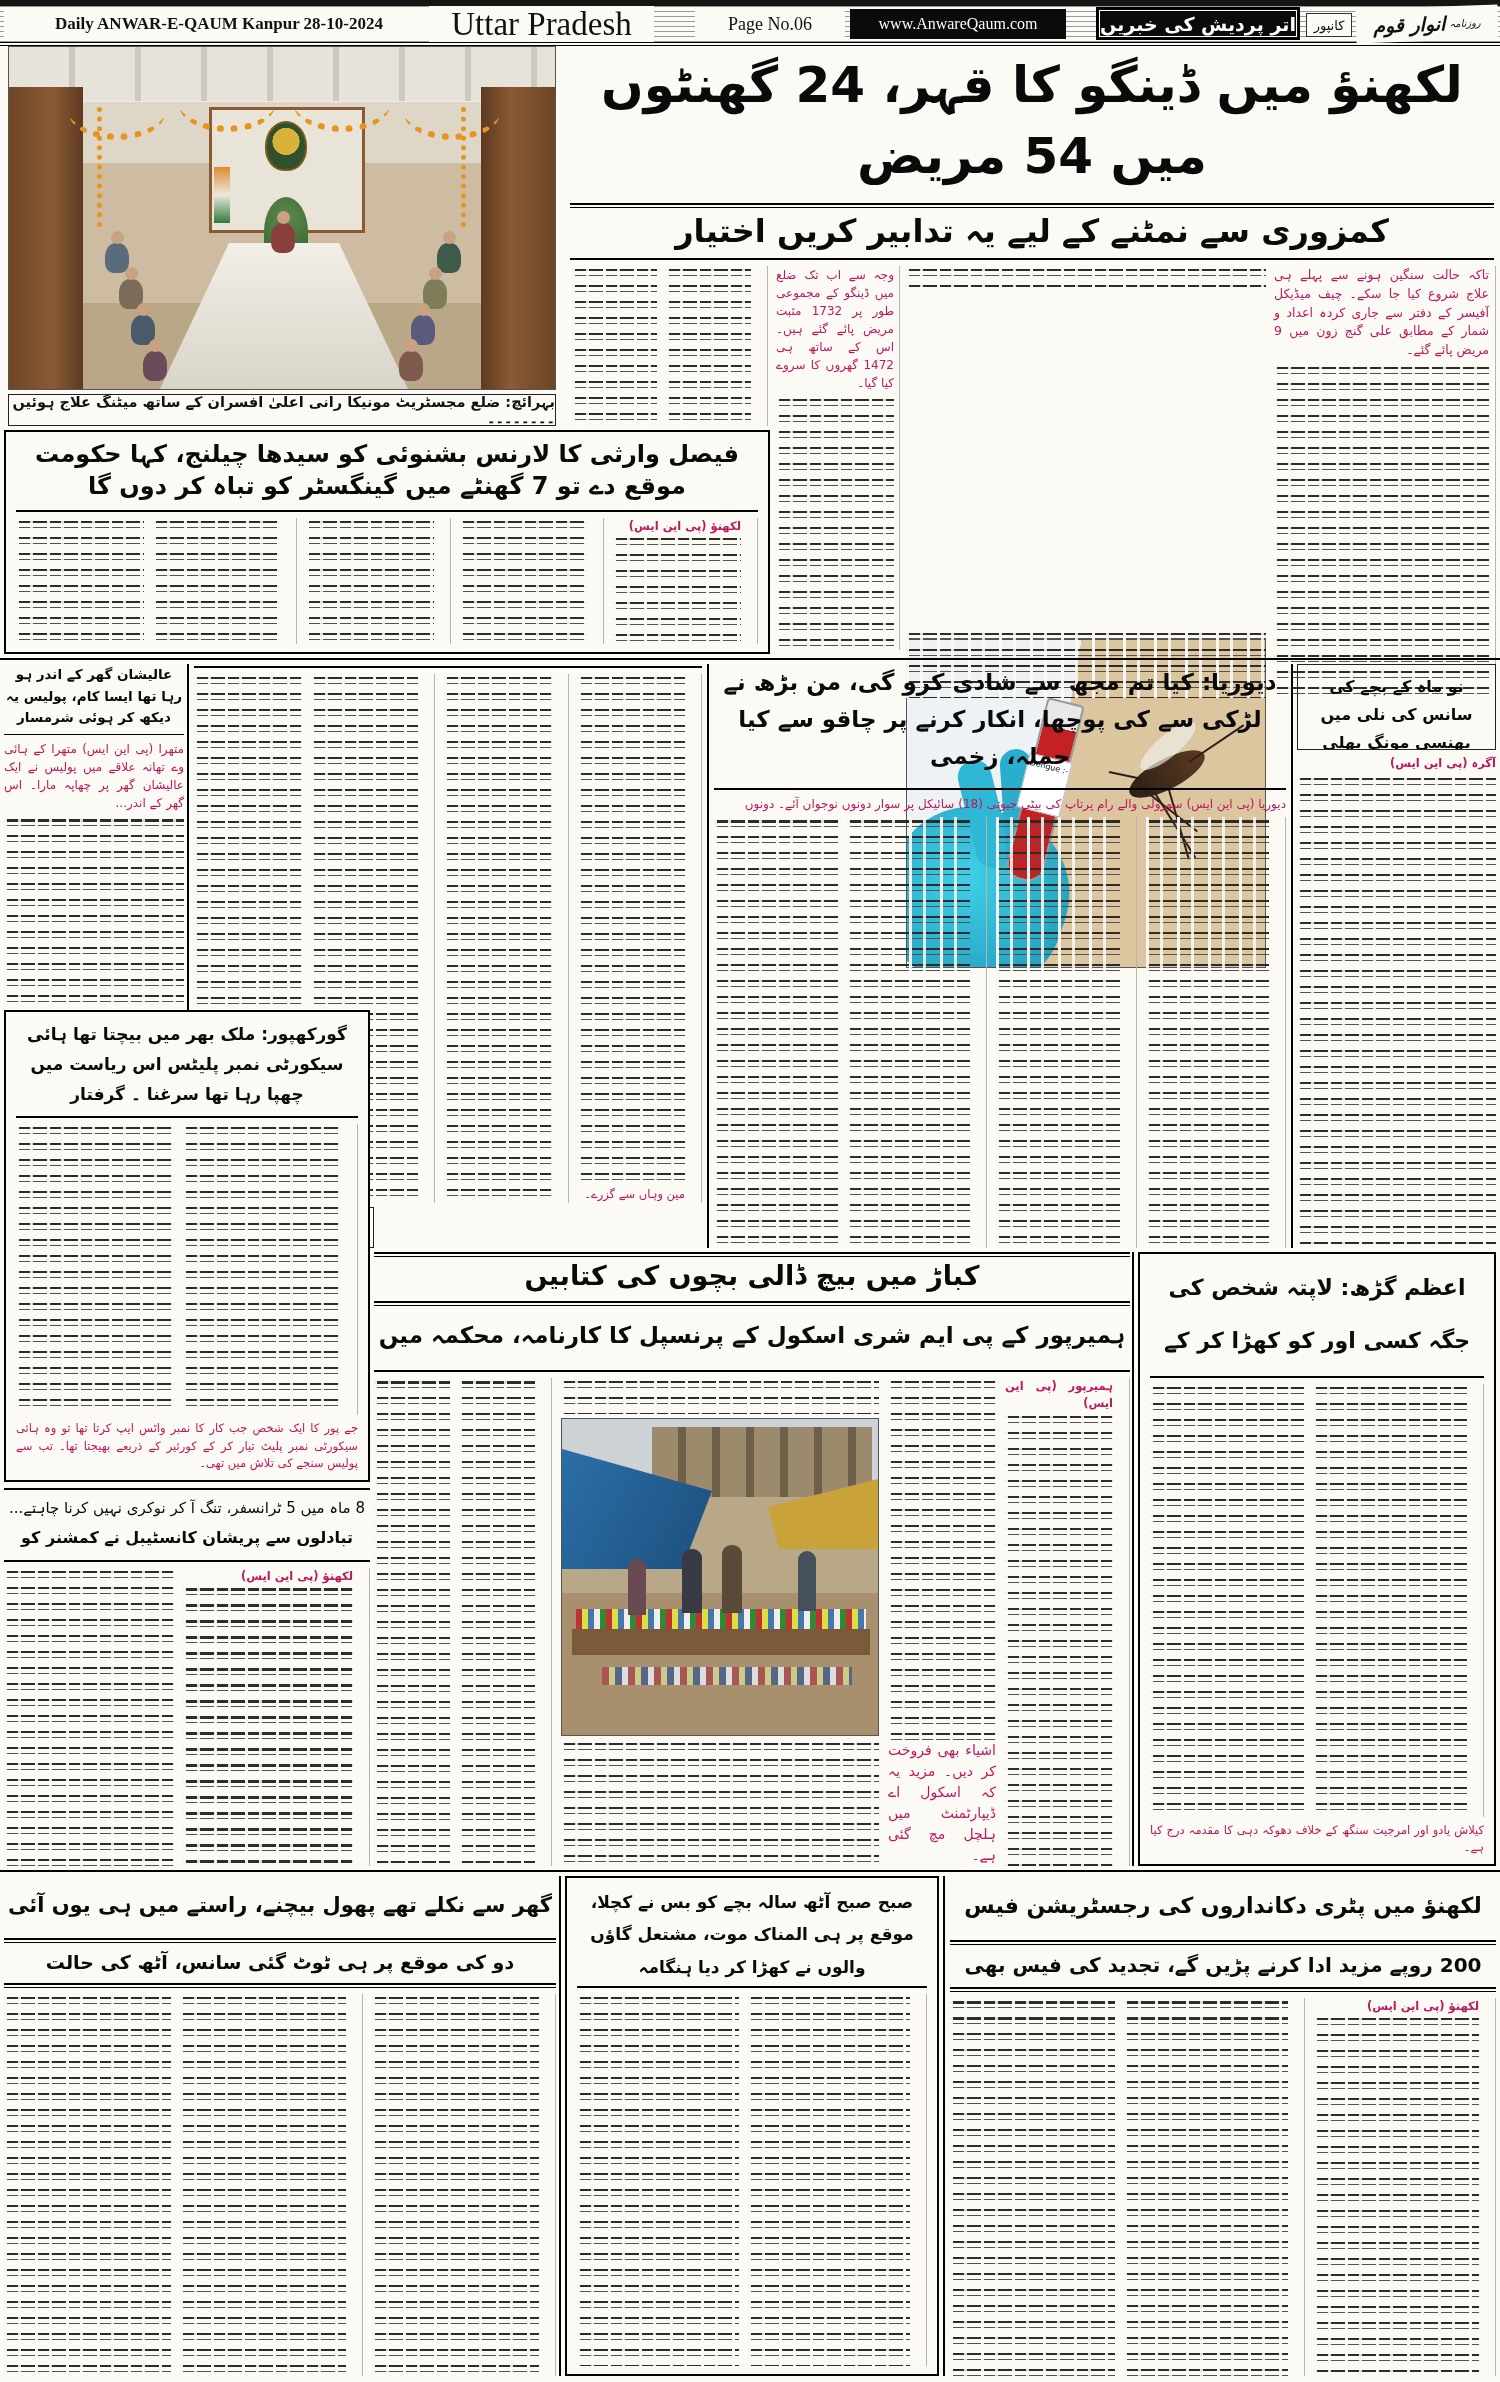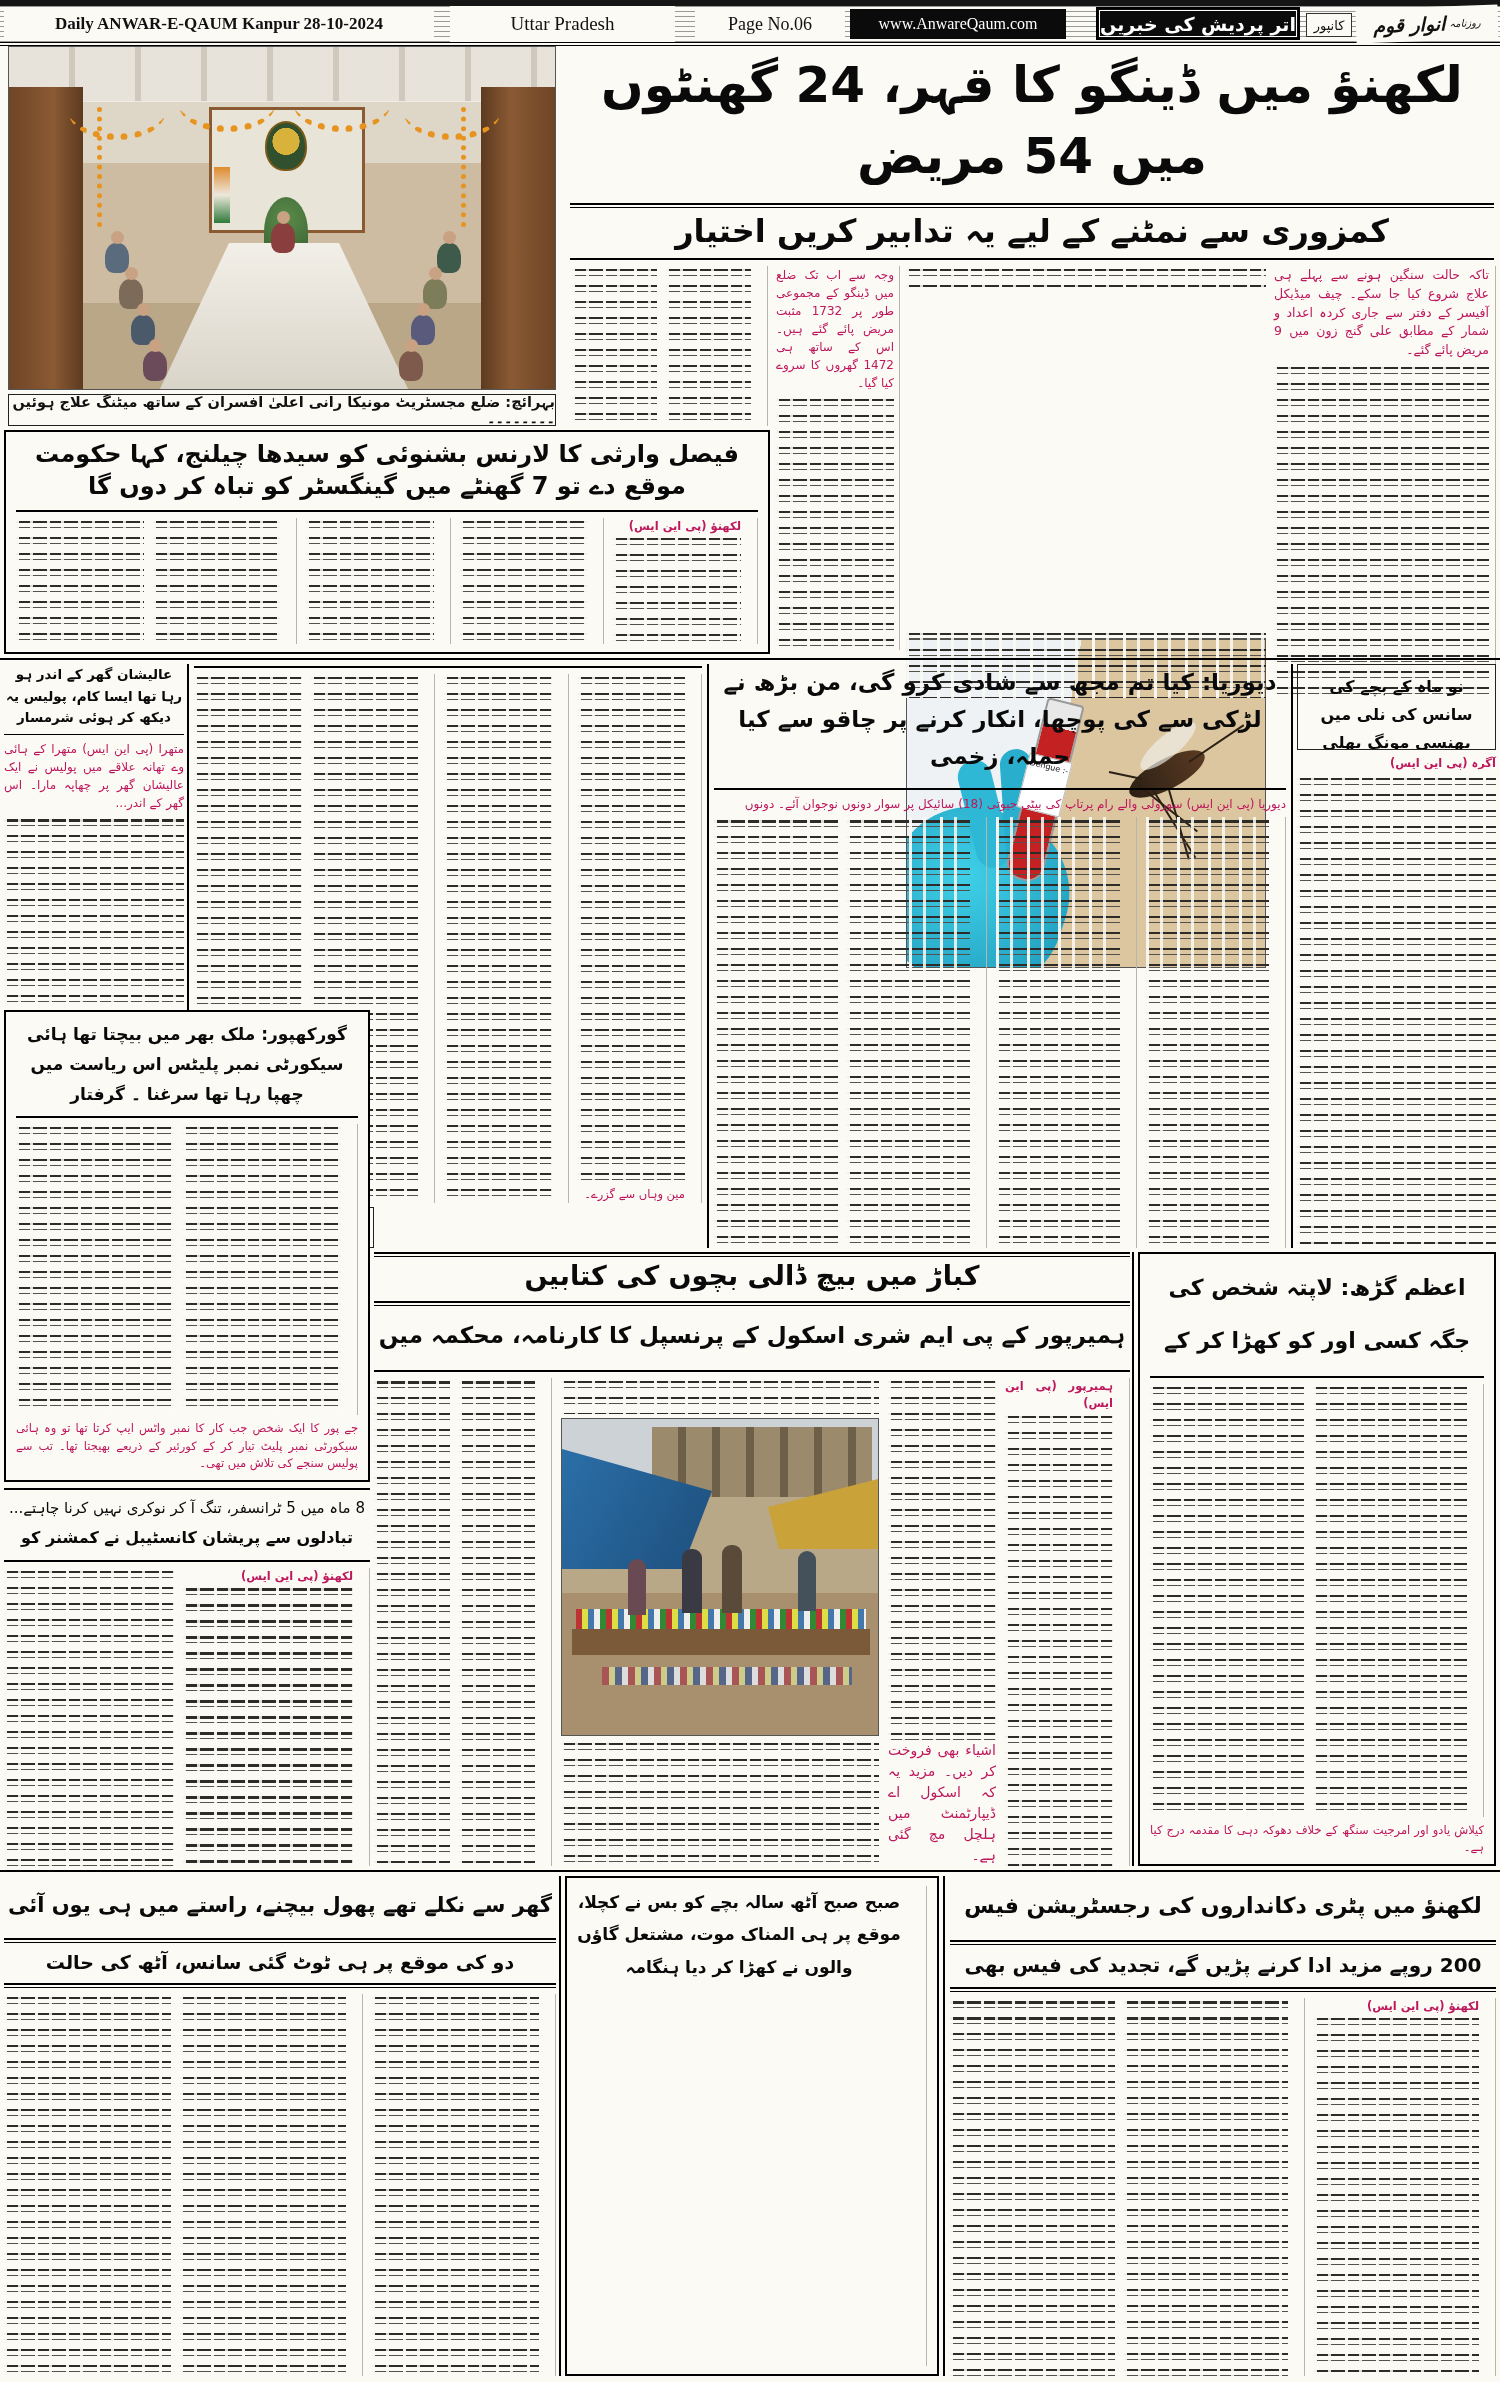--- a/index.html
+++ b/index.html
@@ -37,21 +37,21 @@
 <body>
 
 <div id="page">
 
   <div class="abs" style="left:0;top:0;width:1500px;height:6px;background:#151515;"></div>
   <div class="abs" style="left:0;top:6px;width:1500px;height:36px;border-bottom:4px double #000;
               background:repeating-linear-gradient(180deg,#9a9a9a 0 1px,transparent 1px 5px);">
     <div class="abs chip serif" style="left:4px;top:4px;width:430px;height:28px;background:#fbfaf5;font-weight:bold;font-size:17px;">
       <span>Daily ANWAR-E-QAUM Kanpur 28-10-2024</span>
     </div>
-    <div class="abs chip serif" style="left:450px;top:0;width:225px;height:36px;background:#fbfaf5;font-size:19px;justify-content:center;">
+    <div class="abs chip serif" style="left:429px;top:0;width:225px;height:36px;background:#fbfaf5;font-size:33px;justify-content:center;">
       <span>Uttar Pradesh</span>
     </div>
     <div class="abs chip serif" style="left:695px;top:4px;width:150px;height:28px;background:#fbfaf5;font-size:18px;">
       <span>Page No.06</span>
     </div>
     <div class="abs chip serif inv" style="left:850px;top:3px;width:216px;height:30px;font-size:16px;">
       <span>www.AnwareQaum.com</span>
     </div>
     <div class="abs chip inv urdu" style="left:1096px;top:1px;width:204px;height:33px;font-size:19px;font-weight:bold;border:2px solid #000;outline:1px solid #fff;outline-offset:-4px;">
       <span>اتر پردیش کی خبریں</span>
@@ -352,21 +352,21 @@
       <div class="col">
           <div class="fill"></div>
         </div>
       <div class="col">
           <div class="fill"></div>
         </div>
     </div>
   </div>
   <div class="abs vline" style="left:559px;top:1876px;height:500px;"></div>
 
-  <div class="abs box" style="left:565px;top:1876px;width:374px;height:500px;padding:8px 10px;background:#fbfaf5;display:flex;flex-direction:row;">
+  <div class="abs box" style="left:565px;top:1876px;width:374px;height:500px;padding:8px 10px;background:#fbfaf5;display:flex;flex-direction:column;">
     <div class="hl" style="font-size:17px;line-height:1.9;height:98px;overflow:hidden;">
       <span>صبح صبح آٹھ سالہ بچے کو بس نے کچلا، موقع پر ہی المناک موت، مشتعل گاؤں والوں نے کھڑا کر دیا ہنگامہ</span>
     </div>
     <div class="rule" style="margin:2px 0 6px;"></div>
     <div class="cols" style="flex:1;">
       <div class="col">
           <div class="fill"></div>
         </div>
       <div class="col">
           <div class="fill"></div>

